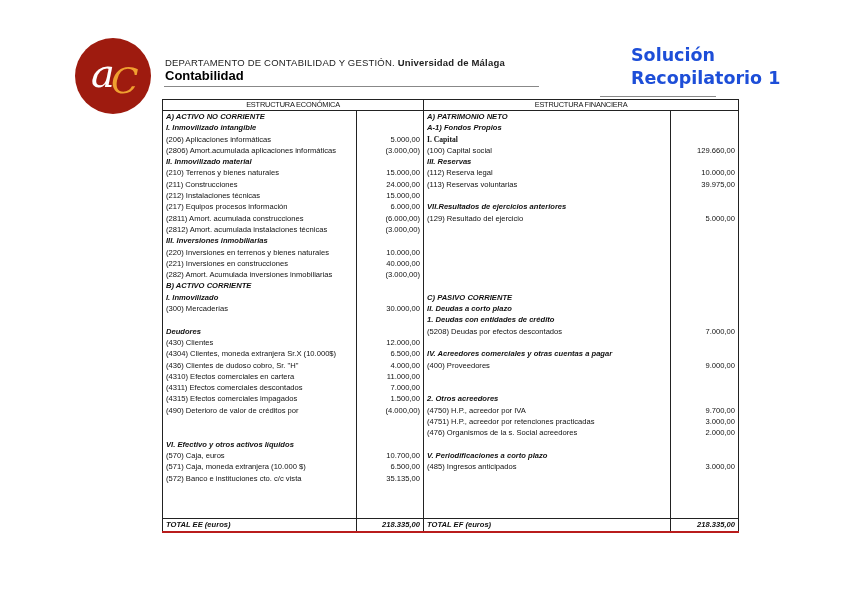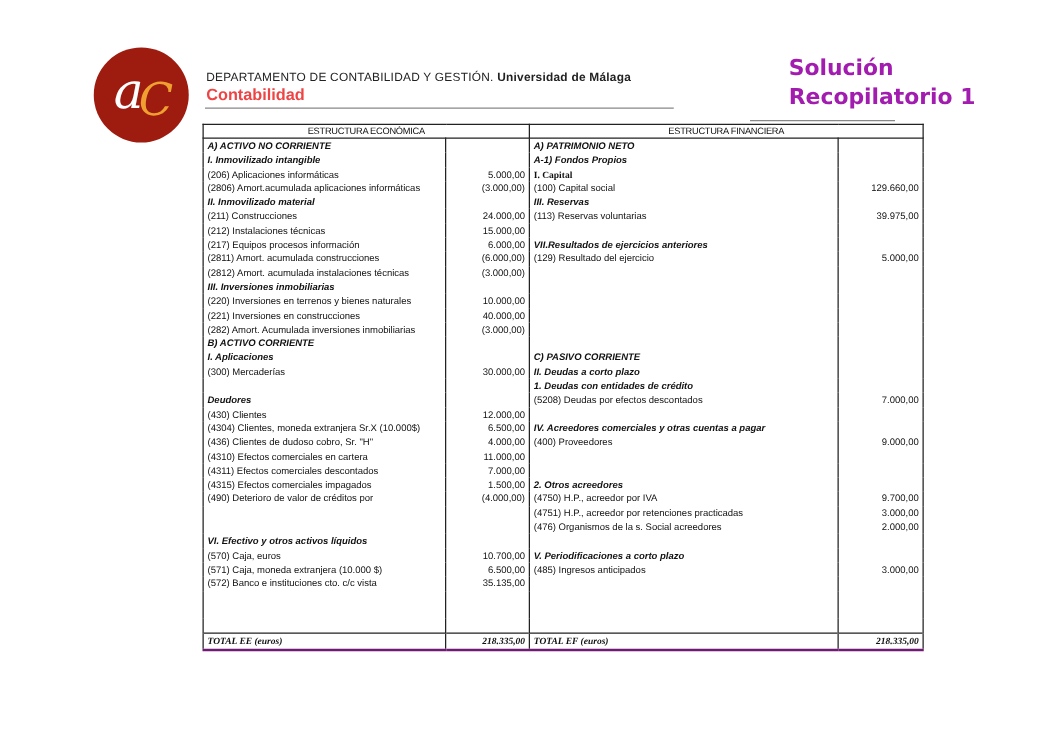--- a/index.html
+++ b/index.html
@@ -2,31 +2,31 @@
 <html><head>
 <meta charset="utf-8">
 <style>
   html, body { margin:0; padding:0; background:#fff; }
   body { width:848px; height:599px; position:relative; overflow:hidden; font-family:"Liberation Sans", sans-serif; color:#111; }
   .logo { position:absolute; left:75px; top:38px; width:76px; height:76px; border-radius:50%; background:#9e1b0f; }
   .logo .a { position:absolute; left:16px; top:10px; font-family:"DejaVu Serif", serif; font-style:italic; font-size:40px; color:#fff; line-height:50px; }
   .logo .c { position:absolute; left:36px; top:18px; font-family:"DejaVu Serif", serif; font-style:italic; font-size:36px; color:#f0a030; line-height:50px; }
   .dept { position:absolute; left:165px; top:57px; font-size:9.5px; letter-spacing:0.2px; color:#222; white-space:nowrap; }
   .dept b { font-weight:bold; }
-  .subj { position:absolute; left:165px; top:68px; font-size:13px; font-weight:bold; color:#ef4444; }
+  .subj { position:absolute; left:165px; top:68px; font-size:13px; font-weight:bold; color:#000000; }
   .hline { position:absolute; left:164px; top:86px; width:375px; height:1px; background:#888; }
   .hline2 { position:absolute; left:600px; top:96px; width:116px; height:1px; background:#888; }
-  .title { position:absolute; left:631px; top:44px; font-family:"DejaVu Sans", sans-serif; font-weight:bold; font-size:17.5px; line-height:23px; color:#a21caf; }
+  .title { position:absolute; left:631px; top:44px; font-family:"DejaVu Sans", sans-serif; font-weight:bold; font-size:17.5px; line-height:23px; color:#1d4ed8; }
   table { position:absolute; left:142px; top:99px; border-collapse:collapse; table-layout:fixed; width:576px; font-size:7.6px;margin-left:20px; }
   td { padding:0 3px; height:11.3px; line-height:11.3px; white-space:nowrap; overflow:hidden; border-left:1.5px solid #222; border-right:1.5px solid #222; }
   .hdr td { border:1.5px solid #222; text-align:center; font-size:7.4px; height:10px; line-height:10px; letter-spacing:-0.2px; }
   td.num { text-align:right; padding-right:3px; }
   .bi { font-weight:bold; font-style:italic; }
   .b { font-weight:bold;font-family:Liberation Serif, serif; }
-  .tot td { border-top:1.5px solid #222; border-bottom:2px solid #701a75; font-weight:bold; font-style:italic; height:12px; line-height:12px;font-family:Liberation Serif, serif; }
+  .tot td { border-top:1.5px solid #222; border-bottom:2px solid #b91c1c; font-weight:bold; font-style:italic; height:12px; line-height:12px; }
 </style>
 </head>
 <body>
 
 <div class="logo">
   <span class="a">a</span>
   <span class="c">C</span>
 </div>
 <div class="dept">
   <span>DEPARTAMENTO DE CONTABILIDAD Y GESTIÓN.</span>
@@ -76,20 +76,26 @@
         <td>(100) Capital social</td>
         <td class="num">129.660,00</td>
       </tr>
       <tr>
         <td class="bi">II. Inmovilizado material</td>
         <td class="num"></td>
         <td class="bi">III. Reservas</td>
         <td class="num"></td>
       </tr>
       <tr>
+        <td>(210) Terrenos y bienes naturales</td>
+        <td class="num">15.000,00</td>
+        <td>(112) Reserva legal</td>
+        <td class="num">10.000,00</td>
+      </tr>
+      <tr>
         <td>(211) Construcciones</td>
         <td class="num">24.000,00</td>
         <td>(113) Reservas voluntarias</td>
         <td class="num">39.975,00</td>
       </tr>
       <tr>
         <td>(212) Instalaciones técnicas</td>
         <td class="num">15.000,00</td>
         <td></td>
         <td class="num"></td>
@@ -136,21 +142,21 @@
         <td></td>
         <td class="num"></td>
       </tr>
       <tr>
         <td class="bi">B) ACTIVO CORRIENTE</td>
         <td class="num"></td>
         <td></td>
         <td class="num"></td>
       </tr>
       <tr>
-        <td class="bi">I. Aplicaciones</td>
+        <td class="bi">I. Inmovilizado</td>
         <td class="num"></td>
         <td class="bi">C) PASIVO CORRIENTE</td>
         <td class="num"></td>
       </tr>
       <tr>
         <td>(300) Mercaderías</td>
         <td class="num">30.000,00</td>
         <td class="bi">II. Deudas a corto plazo</td>
         <td class="num"></td>
       </tr>

